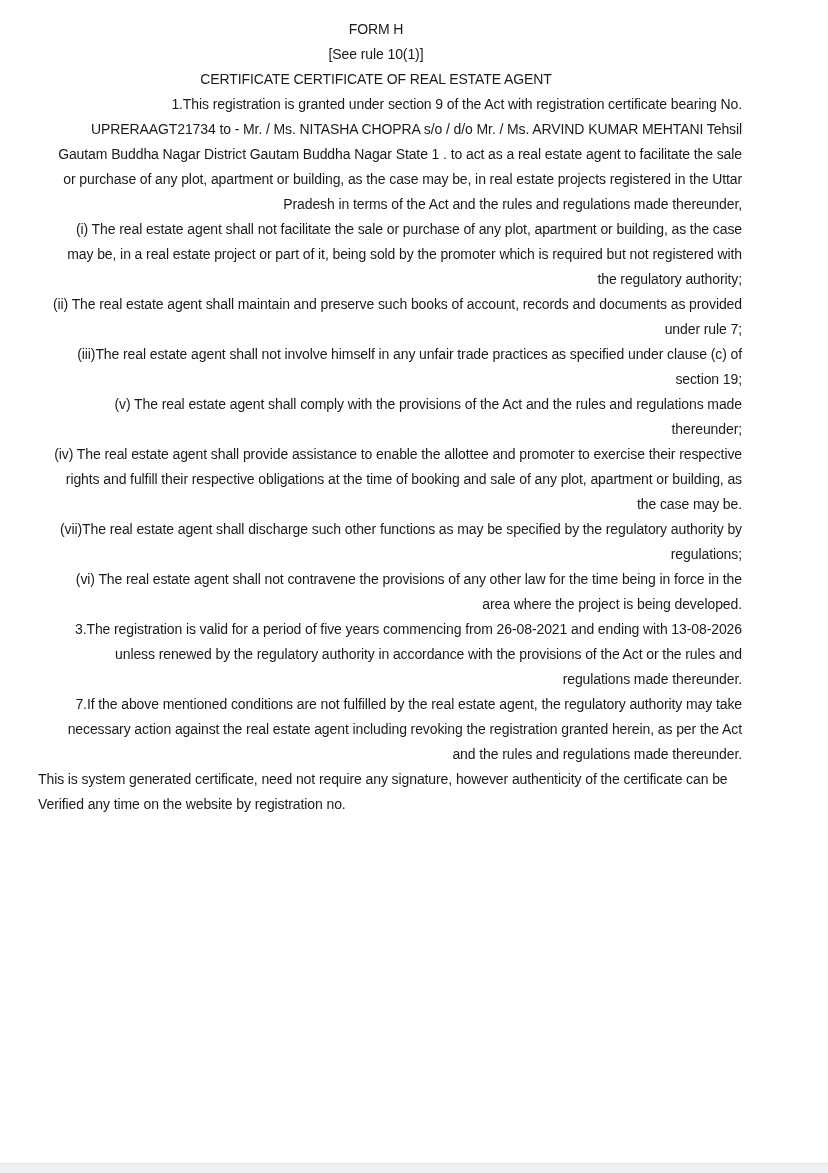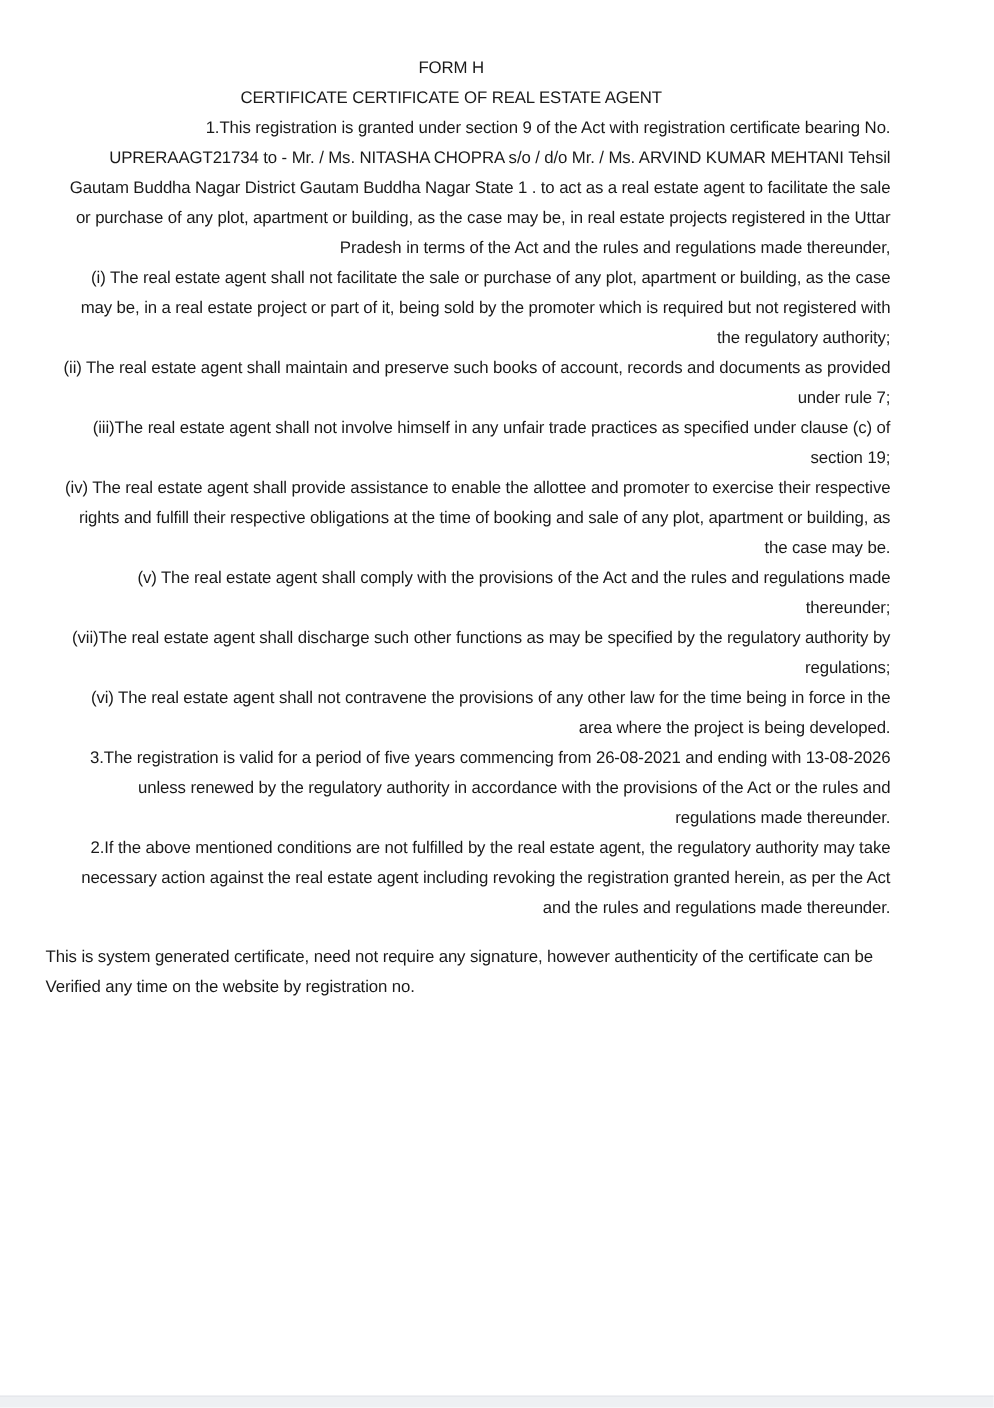--- a/index.html
+++ b/index.html
@@ -14,68 +14,69 @@
     overflow: hidden;
     font-family: "Liberation Sans", sans-serif;
     font-size: 14px;
     line-height: 25px;
     letter-spacing: -0.1px;
     color: #1a1a1a;
     -webkit-font-smoothing: antialiased;
   }
   .doc {
     position: absolute;
-    top: 16px;
+    top: 0;
     left: 0;
     width: 752px;
-    padding-top: 28px;
+    padding-top: 17px;
   }
   .headings p {
     margin: 0;
     text-align: center;
   }
   .body-text p {
     margin: 0 10px 0 46px;
     text-align: right;
   }
   .note p {
-    margin: 16px 10px 0 38px;
+    margin: 0 10px 0 38px;
   }
   .bottom-bar {
     position: absolute;
     left: 0;
     bottom: 0;
     width: 828px;
     height: 10px;
     background: #eef0f3;
     border-top: 1px solid #e4e6ea;
     box-sizing: border-box;
   }
 </style>
 </head>
 <body>
 
 <div class="doc">
 
   <div class="headings">
     <p>FORM H</p>
+    <p>[See rule 10(1)]</p>
     <p>CERTIFICATE CERTIFICATE OF REAL ESTATE AGENT</p>
   </div>
 
   <div class="body-text">
     <p>1.This registration is granted under section 9 of the Act with registration certificate bearing No. UPRERAAGT21734 to - Mr. / Ms. NITASHA CHOPRA s/o / d/o Mr. / Ms. ARVIND KUMAR MEHTANI Tehsil Gautam Buddha Nagar District Gautam Buddha Nagar State 1 . to act as a real estate agent to facilitate the sale or purchase of any plot, apartment or building, as the case may be, in real estate projects registered in the Uttar Pradesh in terms of the Act and the rules and regulations made thereunder,</p>
     <p>(i) The real estate agent shall not facilitate the sale or purchase of any plot, apartment or building, as the case may be, in a real estate project or part of it, being sold by the promoter which is required but not registered with the regulatory authority;</p>
     <p>(ii) The real estate agent shall maintain and preserve such books of account, records and documents as provided under rule 7;</p>
     <p>(iii)The real estate agent shall not involve himself in any unfair trade practices as specified under clause (c) of section 19;</p>
+    <p>(v) The real estate agent shall comply with the provisions of the Act and the rules and regulations made thereunder;</p>
     <p>(iv) The real estate agent shall provide assistance to enable the allottee and promoter to exercise their respective rights and fulfill their respective obligations at the time of booking and sale of any plot, apartment or building, as the case may be.</p>
-    <p>(v) The real estate agent shall comply with the provisions of the Act and the rules and regulations made thereunder;</p>
     <p>(vii)The real estate agent shall discharge such other functions as may be specified by the regulatory authority by regulations;</p>
     <p>(vi) The real estate agent shall not contravene the provisions of any other law for the time being in force in the area where the project is being developed.</p>
     <p>3.The registration is valid for a period of five years commencing from 26-08-2021 and ending with 13-08-2026 unless renewed by the regulatory authority in accordance with the provisions of the Act or the rules and regulations made thereunder.</p>
-    <p>2.If the above mentioned conditions are not fulfilled by the real estate agent, the regulatory authority may take necessary action against the real estate agent including revoking the registration granted herein, as per the Act and the rules and regulations made thereunder.</p>
+    <p>7.If the above mentioned conditions are not fulfilled by the real estate agent, the regulatory authority may take necessary action against the real estate agent including revoking the registration granted herein, as per the Act and the rules and regulations made thereunder.</p>
   </div>
 
   <div class="note">
     <p>This is system generated certificate, need not require any signature, however authenticity of the certificate can be Verified any time on the website by registration no.</p>
   </div>
 
 </div>
 
 <div class="bottom-bar"></div>
 

